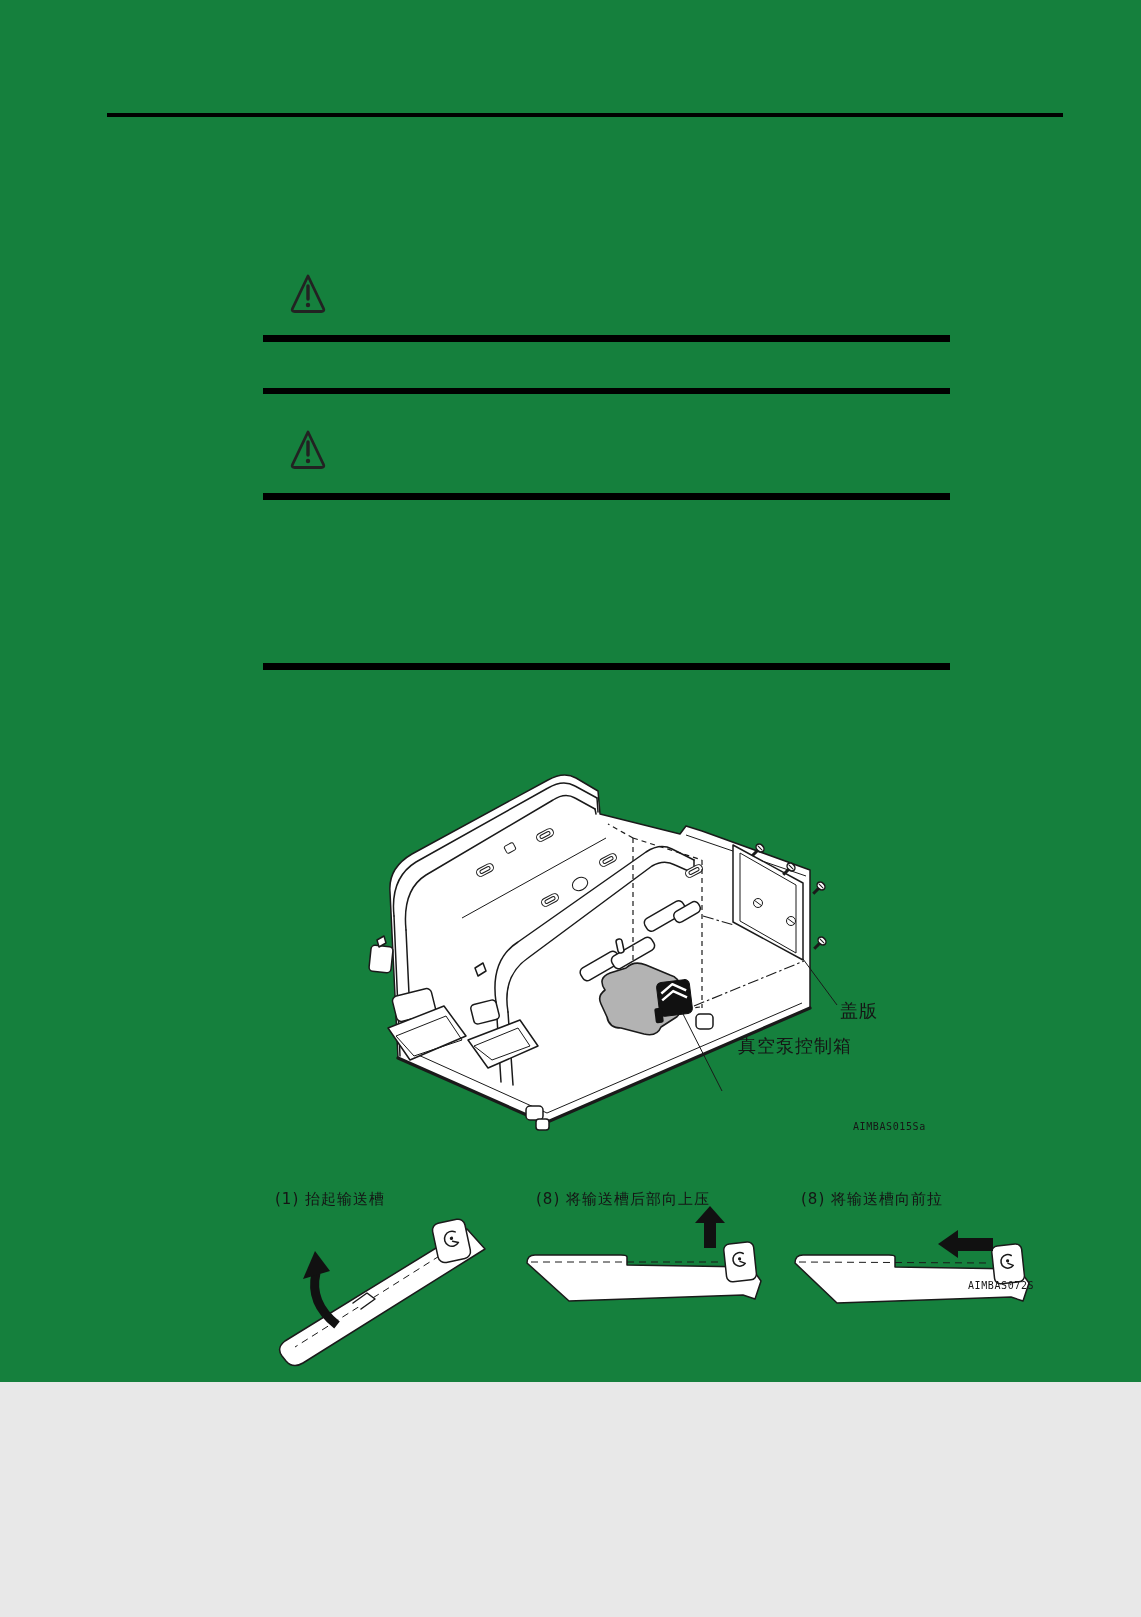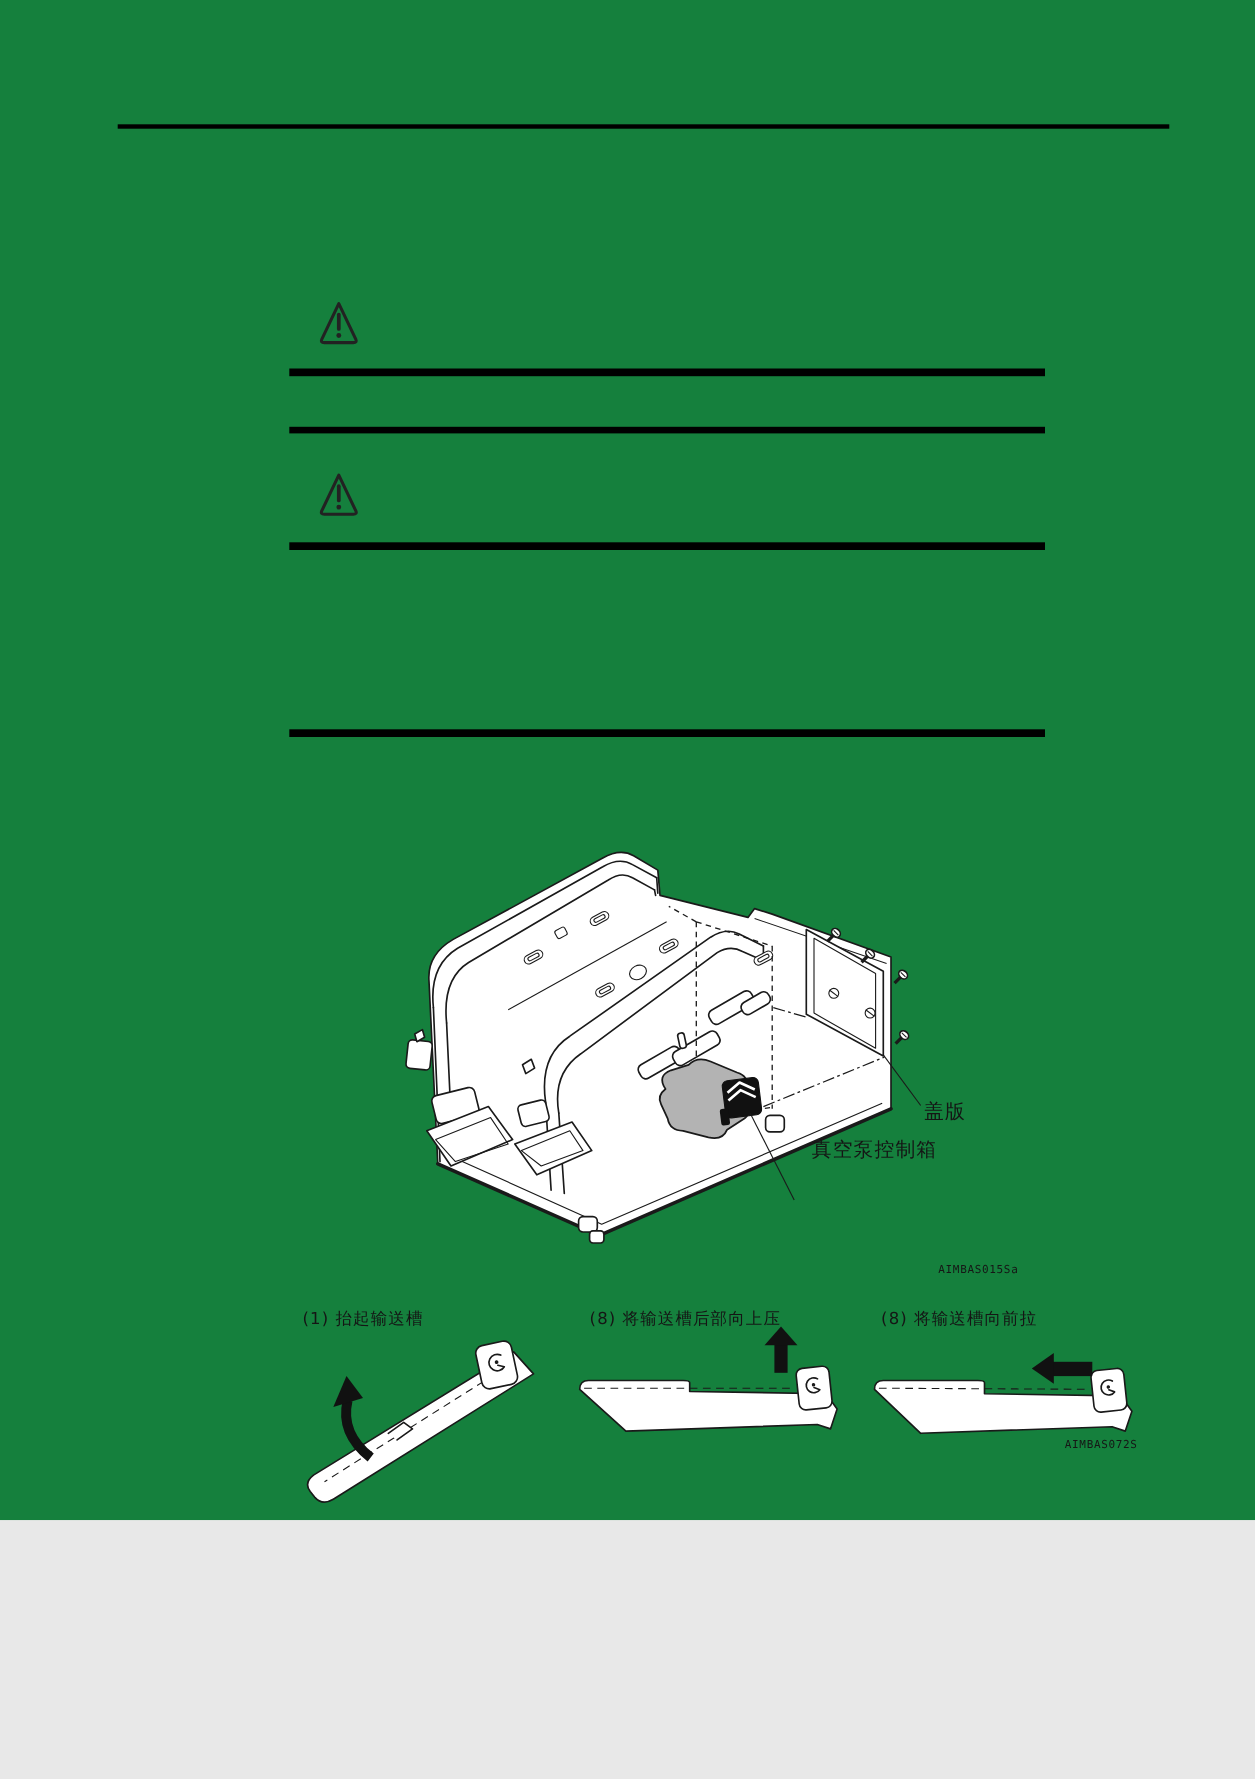--- a/index.html
+++ b/index.html
@@ -5,21 +5,21 @@
   html,body{margin:0;padding:0;background:#e8e8e8;}
   .page{
     position:relative;width:1141px;height:1382px;margin:0 auto;
     background:#15803d;overflow:hidden;
     font-family:"DejaVu Sans","Liberation Sans",sans-serif;color:#111;
   }
   .rule{position:absolute;background:#000;}
   .blackbar{position:absolute;background:#000;left:263px;width:687px;}
   .cjk-label{position:absolute;font-size:18px;line-height:1.1;color:#151515;letter-spacing:1px;white-space:nowrap;}
   .fig-code{position:absolute;font-family:"DejaVu Sans Mono","Liberation Mono",monospace;
-    font-size:10px;letter-spacing:0.6px;color:#161616;white-space:nowrap;margin-top:28px;}
+    font-size:10px;letter-spacing:0.6px;color:#161616;white-space:nowrap;}
   .step-caption{position:absolute;font-size:15px;color:#151515;letter-spacing:1px;white-space:nowrap;}
   svg{position:absolute;overflow:visible;}
   .ln{stroke:#1a1a1a;fill:none;stroke-width:1.5;stroke-linejoin:round;stroke-linecap:round;}
   .lnthin{stroke:#1a1a1a;fill:none;stroke-width:1;stroke-linejoin:round;}
   .lnthick{stroke:#1a1a1a;fill:none;stroke-width:3.2;stroke-linejoin:round;stroke-linecap:round;}
   .white{fill:#ffffff;}
   .dash{stroke:#1a1a1a;fill:none;stroke-width:1.2;stroke-dasharray:5 4;}
   .dashdot{stroke:#1a1a1a;fill:none;stroke-width:1.1;stroke-dasharray:11 3 2.5 3;}
   .scan-noise{
     position:absolute;left:948px;top:1611px;width:150px;height:5px;

